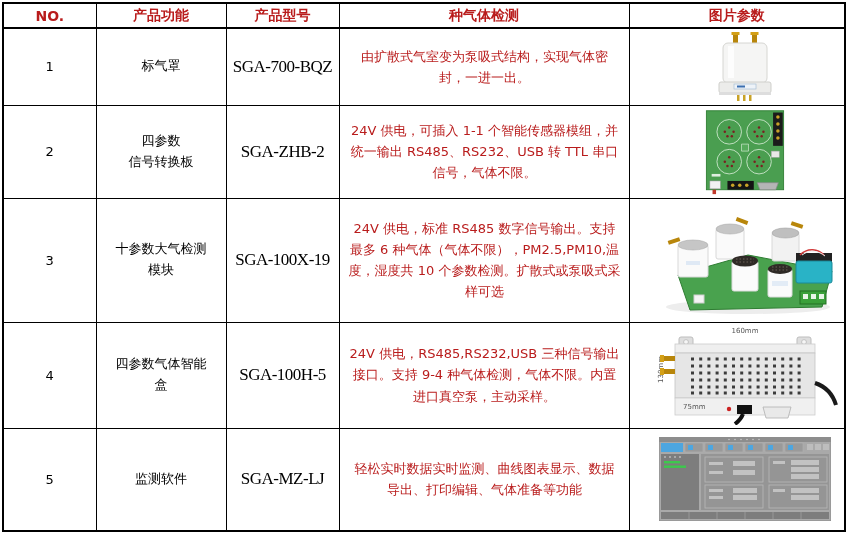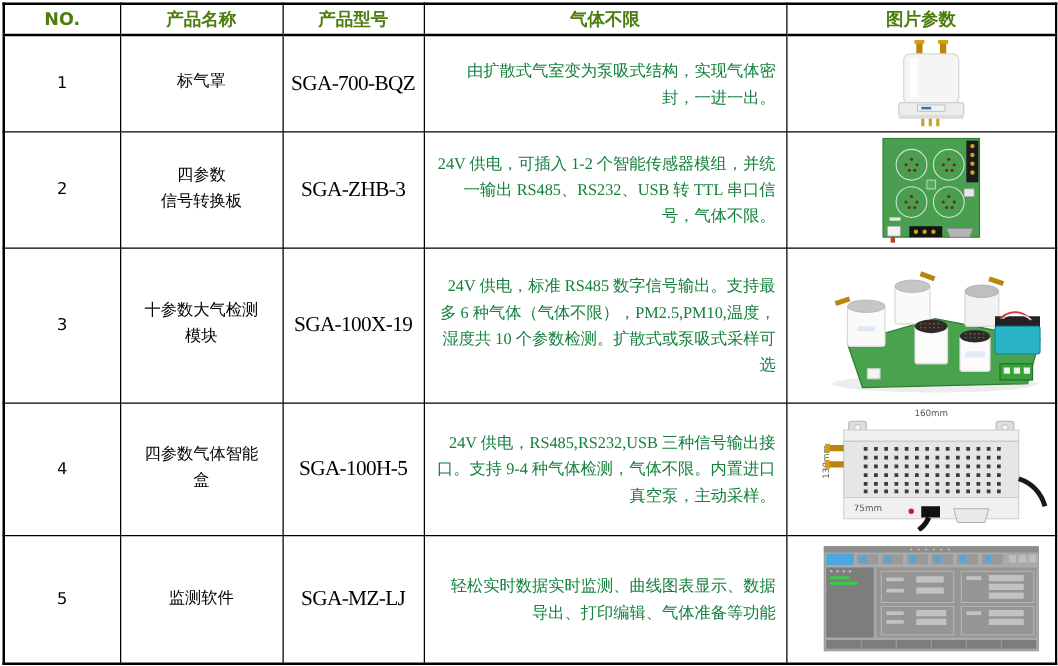--- a/index.html
+++ b/index.html
@@ -1,28 +1,28 @@
 <!DOCTYPE html>
 <html><head>
 <meta charset="utf-8">
 <style>
   * { margin:0; padding:0; box-sizing:border-box; }
   html,body { width:846px; height:533px; background:#fff;
     font-family:"DejaVu Sans", sans-serif; }
   .sheet { position:relative; width:846px; height:533px; background:#fff; padding:2px; }
   table.spec { border-collapse:collapse; table-layout:fixed; width:842px; border:2px solid #000; }
   td, th { border:1px solid #000; overflow:hidden; }
-  thead th { height:25px; font-size:14px; font-weight:bold; color:#4d7c0f;
+  thead th { height:25px; font-size:14px; font-weight:bold; color:#b91c1c;
     text-align:center; vertical-align:middle; border-bottom:2px solid #000;
     font-family:"DejaVu Sans", sans-serif; }
   td.no, td.name, td.model { text-align:center; vertical-align:middle; font-size:13px; color:#000; }
   td.name { white-space:pre-line; line-height:1.6; padding:0 4px; }
   td.model { font-family:Liberation Serif, serif; font-size:17px; letter-spacing:-0.5px; }
-  td.func { text-align:right; vertical-align:middle; font-size:13px; line-height:1.62;
-    padding:4px 8px 4px 9px; color:#15803d;font-family:Liberation Serif, serif; }
+  td.func { text-align:center; vertical-align:middle; font-size:13px; line-height:1.62;
+    padding:4px 8px 4px 9px; color:#b91c1c; }
   td.photo { text-align:center; vertical-align:middle;padding-left:16px; }
   td.photo svg { display:inline-block; vertical-align:middle; }
   .r1 { height:77px; } .r2 { height:93px; } .r3 { height:124px; }
   .r4 { height:106px; } .r5 { height:103px; }
   .dimlabel { font-size:7px; fill:#555; font-family:"DejaVu Sans", sans-serif; }
 </style>
 </head>
 <body>
 
 <div class="sheet">
@@ -30,23 +30,23 @@
   <colgroup>
     <col style="width:93px">
         <col style="width:130px">
         <col style="width:113px">
     <col style="width:290px">
         <col style="width:216px">
   </colgroup>
   <thead>
     <tr>
       <th>NO.</th>
-      <th>产品名称</th>
+      <th>产品功能</th>
       <th>产品型号</th>
-      <th>气体不限</th>
+      <th>种气体检测</th>
       <th>图片参数</th>
     </tr>
   </thead>
   <tbody>
 
     <tr class="r1">
       <td class="no">1</td>
       <td class="name">标气罩</td>
       <td class="model">SGA-700-BQZ</td>
       <td class="func">由扩散式气室变为泵吸式结构，实现气体密封，一进一出。</td>
@@ -66,22 +66,22 @@
           <rect x="39" y="64" width="2.5" height="6" fill="#c9a227"></rect>
           <rect x="45" y="64" width="2.5" height="6" fill="#c9a227"></rect>
         </svg>
       </td>
     </tr>
 
     <tr class="r2">
       <td class="no">2</td>
       <td class="name">四参数
 信号转换板</td>
-      <td class="model">SGA-ZHB-3</td>
-      <td class="func">24V 供电，可插入 1-2 个智能传感器模组，并统一输出 RS485、RS232、USB 转 TTL 串口信号，气体不限。</td>
+      <td class="model">SGA-ZHB-2</td>
+      <td class="func">24V 供电，可插入 1-1 个智能传感器模组，并统一输出 RS485、RS232、USB 转 TTL 串口信号，气体不限。</td>
       <td class="photo">
         <svg width="88" height="86" viewBox="0 0 100 98">
           <rect x="6" y="2" width="88" height="90" fill="#4a9e50" stroke="#2e7d32" stroke-width="1"></rect>
           <g stroke="#cfe8cf" stroke-width="1" fill="none">
             <circle cx="32" cy="26" r="14"></circle>
                 <circle cx="66" cy="26" r="14"></circle>
             <circle cx="32" cy="60" r="14"></circle>
                 <circle cx="66" cy="60" r="14"></circle>
           </g>
           <g fill="#7a2020">

